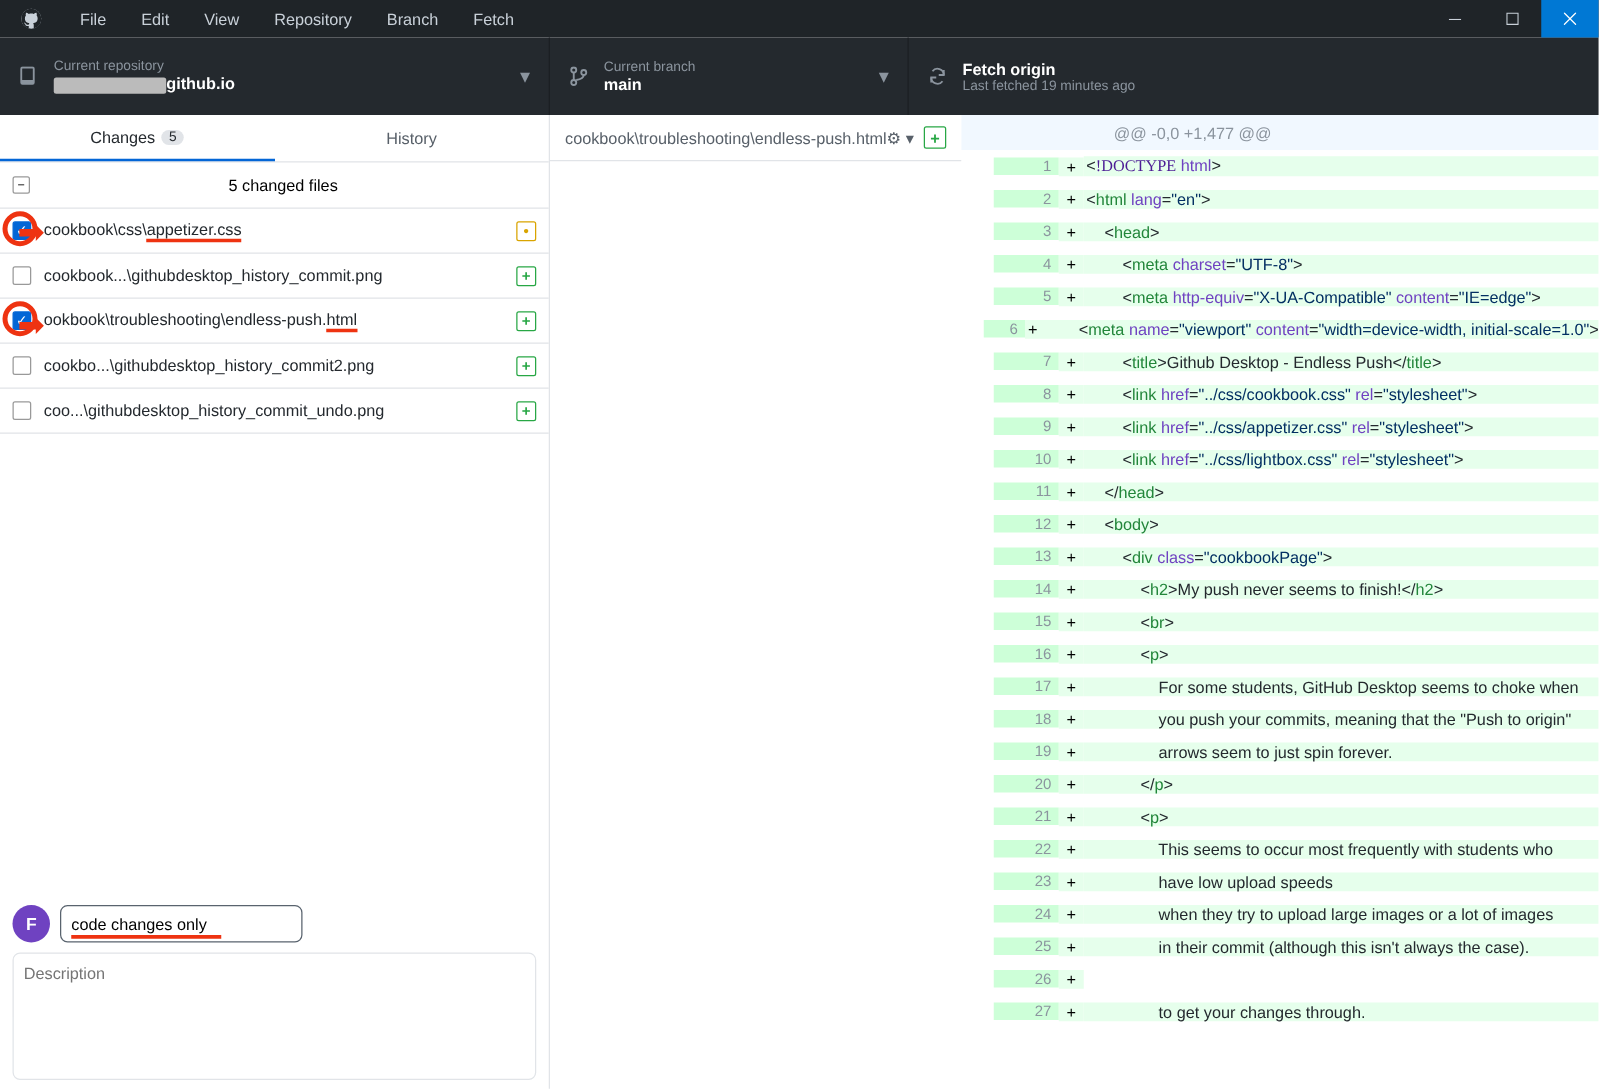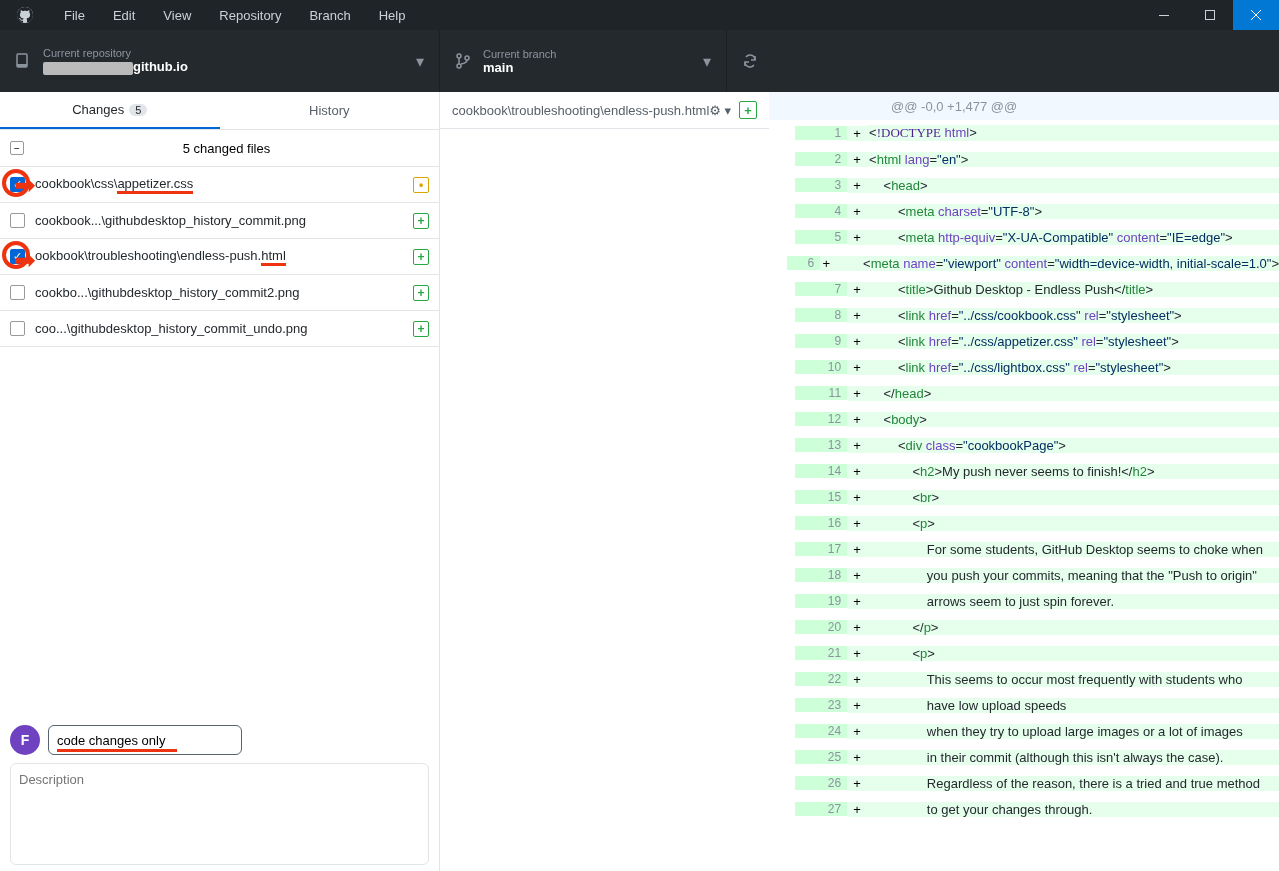--- a/index.html
+++ b/index.html
@@ -79,21 +79,21 @@
     <svg width="16" height="16" viewBox="0 0 16 16" fill="#1f2428">
         <path d="M8 0C3.58 0 0 3.58 0 8c0 3.54 2.29 6.53 5.47 7.59.4.07.55-.17.55-.38 0-.19-.01-.82-.01-1.49-2.01.37-2.53-.49-2.69-.94-.09-.23-.48-.94-.82-1.13-.28-.15-.68-.52-.01-.53.63-.01 1.08.58 1.23.82.72 1.21 1.87.87 2.33.66.07-.52.28-.87.51-1.07-1.78-.2-3.64-.89-3.64-3.95 0-.87.31-1.59.82-2.15-.08-.2-.36-1.02.08-2.12 0 0 .67-.21 2.2.82.64-.18 1.32-.27 2-.27.68 0 1.36.09 2 .27 1.53-1.04 2.2-.82 2.2-.82.44 1.1.16 1.92.08 2.12.51.56.82 1.27.82 2.15 0 3.07-1.87 3.75-3.65 3.95.29.25.54.73.54 1.48 0 1.07-.01 1.93-.01 2.2 0 .21.15.46.55.38A8.013 8.013 0 0016 8c0-4.42-3.58-8-8-8z"></path>
       </svg>
   </div>
   <div id="menu-container" style="display: flex;">
       <div class="menu-item">File</div>
       <div class="menu-item">Edit</div>
       <div class="menu-item">View</div>
       <div class="menu-item">Repository</div>
       <div class="menu-item">Branch</div>
-      <div class="menu-item">Help</div>
+      <div class="menu-item">Fetch</div>
     </div>
   <div class="window-controls">
     <div class="win-ctrl">
         <svg width="10" height="1">
           <rect width="10" height="1" fill="#c9d1d9"></rect>
         </svg>
       </div>
     <div class="win-ctrl">
         <svg width="10" height="10">
           <rect x="0.5" y="0.5" width="9" height="9" fill="none" stroke="#c9d1d9"></rect>
@@ -136,20 +136,24 @@
     </div>
     <div class="chev">▾</div>
   </div>
   <div class="toolbar-section fetch">
     <div class="ts-icon">
         <svg width="16" height="16" viewBox="0 0 16 16" fill="none" stroke="#8b949e" stroke-width="1.5">
           <path d="M13 7 A5 5 0 0 0 4 4 M3 9 A5 5 0 0 0 12 12"></path>
           <path d="M13 3 L13 7 L9 7 M3 13 L3 9 L7 9"></path>
         </svg>
       </div>
+    <div class="ts-text">
+      <div class="ts-value">Fetch origin</div>
+      <div class="ts-label">Last fetched 19 minutes ago</div>
+    </div>
   </div>
 </div>
 
 <div class="content">
   <div class="sidebar">
     <div class="tabs">
       <div class="tab active">
           <span>Changes</span>
           <span class="badge">5</span>
         </div>
@@ -359,21 +363,20 @@
           <div class="line">
             <div class="lnum blue"></div>
             <div class="lnum green">25</div>
             <div class="sign">+</div>
             <div class="code"><span class="tk-txt">                in their commit (although this isn't always the case).</span></div>
           </div>
           <div class="line">
             <div class="lnum blue"></div>
             <div class="lnum green">26</div>
             <div class="sign">+</div>
-            <div class="code"><span class="tk-txt">                Regardless of the reason, there is a tried and true method</span></div>
           </div>
           <div class="line">
             <div class="lnum blue"></div>
             <div class="lnum green">27</div>
             <div class="sign">+</div>
             <div class="code"><span class="tk-txt">                to get your changes through.</span></div>
           </div>
         </div>
     </div>
   </div>

